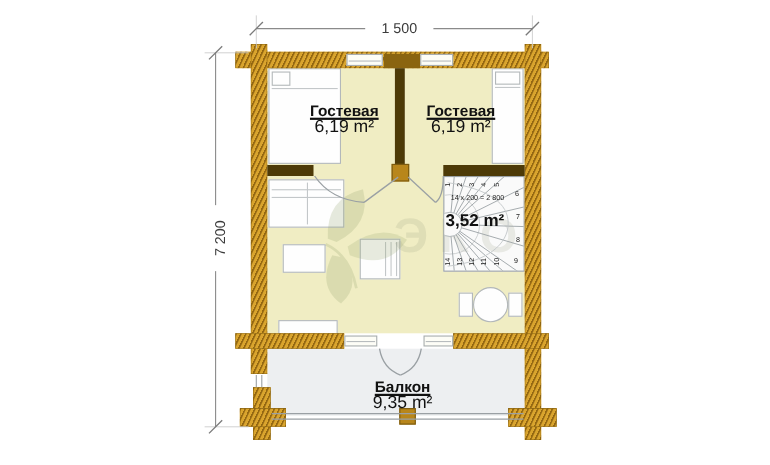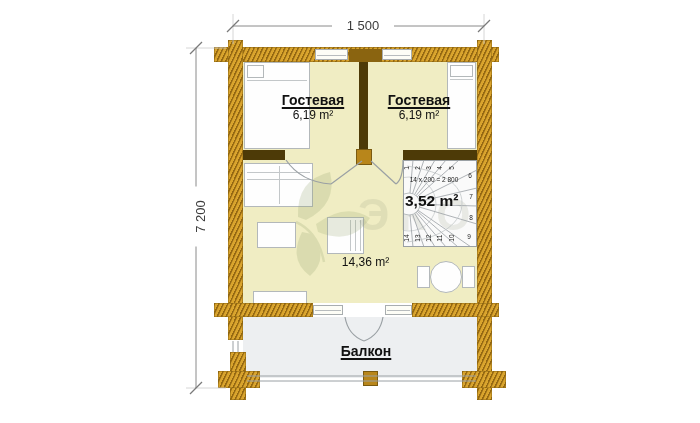--- a/index.html
+++ b/index.html
@@ -29,21 +29,21 @@
   .furn{position:absolute;z-index:2;background:#fefefe;border:1px solid #b3b8ba;box-sizing:border-box;}
   .furn .fline-h{position:absolute;left:2px;right:2px;height:1px;background:#c3c7c9;}
   .furn .fline-v{position:absolute;top:2px;bottom:2px;width:1px;background:#c3c7c9;}
   .round{border-radius:50%;}
   
   #lineart{position:absolute;left:0;top:0;z-index:6;pointer-events:none;}
   #lineart text{font-family:"Liberation Sans",sans-serif;fill:#222;}
   
   .room-label{position:absolute;z-index:7;text-align:center;line-height:15px;}
   .room-name{font-size:14px;font-weight:bold;text-decoration:underline;text-decoration-thickness:1.5px;text-underline-offset:2px;}
-  .room-area{font-size:12px;}
+  .room-area{font-size:16px;}
   .stairs-area-label{position:absolute;z-index:7;font-size:15.5px;font-weight:700;}
   .dim-label{position:absolute;z-index:7;font-size:13px;color:#3c3c3c;background:#fff;padding:0 4px;text-align:center;}
   
   #watermark-text{position:absolute;z-index:3;font-size:44px;font-weight:bold;color:#8e9379;opacity:0.16;letter-spacing:10px;}
   #watermark-logo{position:absolute;z-index:3;opacity:0.22;}
 </style>
 </head>
 <body>
 
 <div id="canvas">
@@ -203,20 +203,20 @@
 
   <div class="room-label" style="left:253px;top:93px;width:120px;">
     <div class="room-name">Гостевая</div>
     <div class="room-area">6,19 m²</div>
   </div>
   <div class="room-label" style="left:360px;top:93px;width:118px;">
     <div class="room-name">Гостевая</div>
     <div class="room-area">6,19 m²</div>
   </div>
   <div class="room-label" style="left:308px;top:255px;width:115px;">
-    <div class="room-area">14,36 m²</div>
   </div>
   <div class="room-label" style="left:306px;top:344px;width:120px;">
     <div class="room-name">Балкон</div>
+    <div class="room-area">9,35 m²</div>
   </div>
   <div class="stairs-area-label" style="left:405px;top:192px;">3,52 m²</div>
 
 </div>
 
 </body></html>

